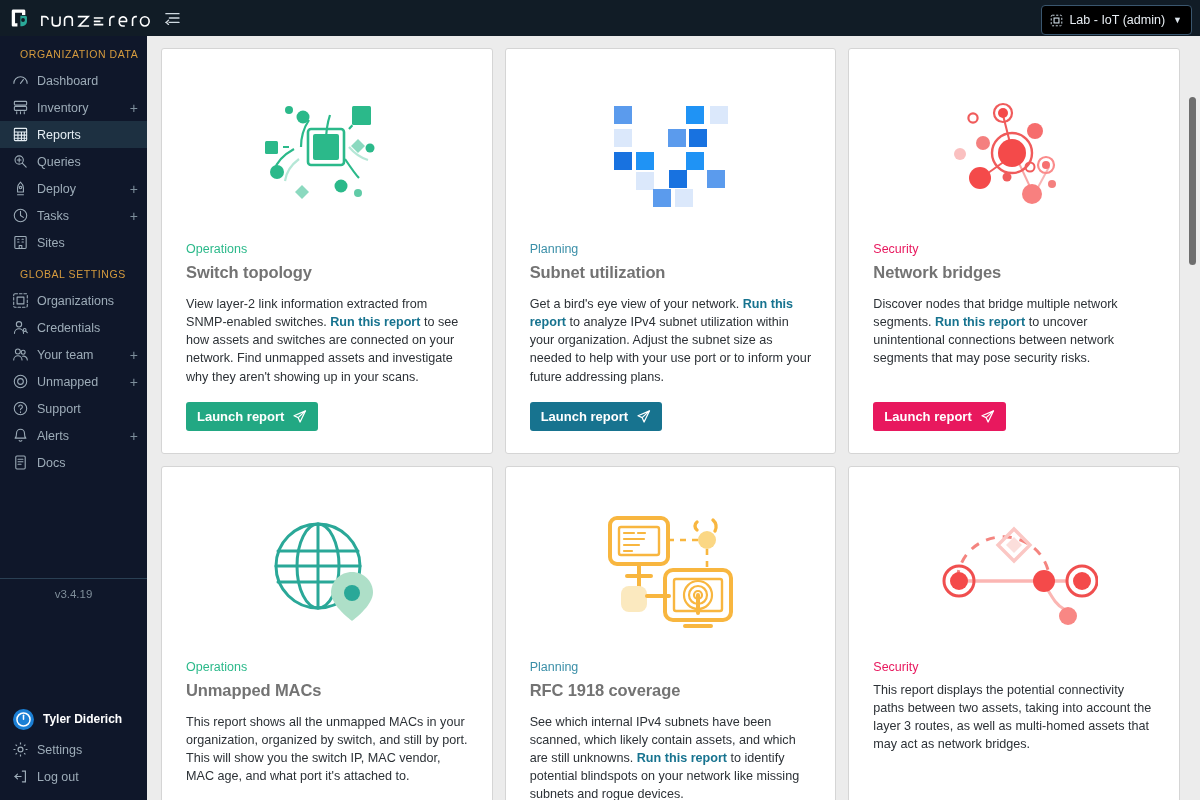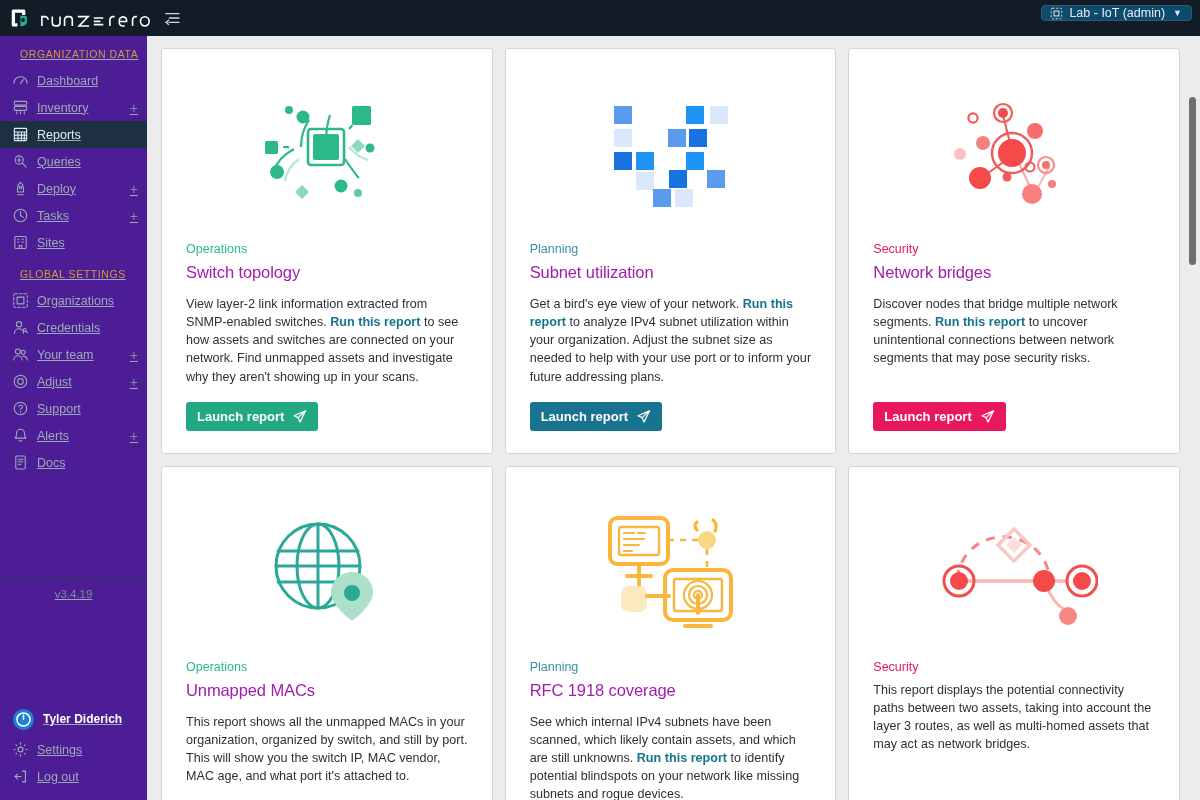--- a/index.html
+++ b/index.html
@@ -18,35 +18,35 @@
     height: 36px; background: #111c26; flex: 0 0 36px;
     display: flex; align-items: center; position: relative; z-index: 5;
   }
   .brand { display: flex; align-items: center; gap: 9px; padding-left: 9px; }
   .brand-mark { width: 22px; height: 22px; display: block; }
   .brand-word { height: 17px; display: block; }
   .hamburger { margin-left: 12px; width: 18px; height: 14px; display: block; cursor: pointer; }
 
   .org-select {
     position: absolute; right: 8px; top: 5px;
-    height: 16px; padding: 0 9px 0 8px;
-    background: #0c4a6e; border: 1px solid #3a566e; border-radius: 4px;
+    height: 30px; padding: 0 9px 0 8px;
+    background: #000000; border: 1px solid #3a566e; border-radius: 4px;
     display: flex; align-items: center; gap: 6px;
     color: #e8eef3; font-size: 12.5px; cursor: pointer;
   }
   .org-select .caret { font-size: 9px; color: #dfe7ee; margin-left: 2px; }
 
   
   .body-split { display: flex; flex: 1 1 auto; min-height: 0; }
 
   
   .sidebar {
-    width: 147px; flex: 0 0 147px; background: #4c1d95;
+    width: 147px; flex: 0 0 147px; background: #0f172a;
     position: relative; color: #9aa9b5; font-size: 12.5px;
-    display: flex; flex-direction: column; text-decoration: underline;
+    display: flex; flex-direction: column;
   }
   .nav-section-title {
     color: #d59b3e; font-size: 10.5px; letter-spacing: .055em;
     padding: 12px 0 7px 20px; font-weight: 400;
   }
   .nav-item {
     display: flex; align-items: center; height: 27px;
     padding-left: 12px; padding-right: 9px; color: #9dacb8;
     cursor: pointer; position: relative; font-size: 12.5px;
   }
@@ -81,21 +81,21 @@
     gap: 12px; padding-right: 6px;
   }
   .card {
     background: #ffffff; border: 1px solid #d5d5d5; border-radius: 3px;
     padding: 18px 24px 22px 24px; min-height: 395px;
     display: flex; flex-direction: column;
   }
   .card-art { height: 175px; display: flex; align-items: center; justify-content: center; }
   .card-art svg { display: block; }
   .card-cat { font-size: 12.5px; margin-bottom: 7px; }
-  .card-title { font-size: 16.5px; font-weight: normal; color: #a21caf; margin-bottom: 13px; letter-spacing: -0.1px; }
+  .card-title { font-size: 16.5px; font-weight: bold; color: #737373; margin-bottom: 13px; letter-spacing: -0.1px; }
   .card-desc { font-size: 12.6px; line-height: 1.44; color: #2c3136; flex: 1 1 auto; }
   .card-desc a { font-weight: bold; text-decoration: none; }
   .launch-btn {
     display: inline-flex; align-items: center; gap: 8px;
     align-self: flex-start; margin-top: 16px;
     padding: 7px 11px; border: none; border-radius: 3px;
     color: #fff; font-size: 13px; font-weight: bold;
     font-family: "Liberation Sans", sans-serif; cursor: pointer;
   }
   .launch-btn svg { display: block; }
@@ -262,21 +262,21 @@
             <span class="lbl">Your team</span>
             <span class="plus">+</span>
           </div>
           <div class="nav-item">
             <svg class="ico" viewBox="0 0 18 18">
               <g fill="none" stroke="currentColor" stroke-width="1.15" stroke-linecap="round" stroke-linejoin="round">
                 <circle cx="9" cy="9" r="6.6"></circle>
                 <circle cx="9" cy="9" r="3"></circle>
               </g>
             </svg>
-            <span class="lbl">Adjust</span>
+            <span class="lbl">Unmapped</span>
             <span class="plus">+</span>
           </div>
           <div class="nav-item">
             <svg class="ico" viewBox="0 0 18 18">
               <g fill="none" stroke="currentColor" stroke-width="1.15" stroke-linecap="round" stroke-linejoin="round">
                 <circle cx="9" cy="9" r="6.6"></circle>
                 <path d="M7.2 7a1.9 1.9 0 1 1 2.6 1.9c-.6.3-.8.7-.8 1.4"></path>
                 <path d="M9 12.6v.7"></path>
               </g>
             </svg>

